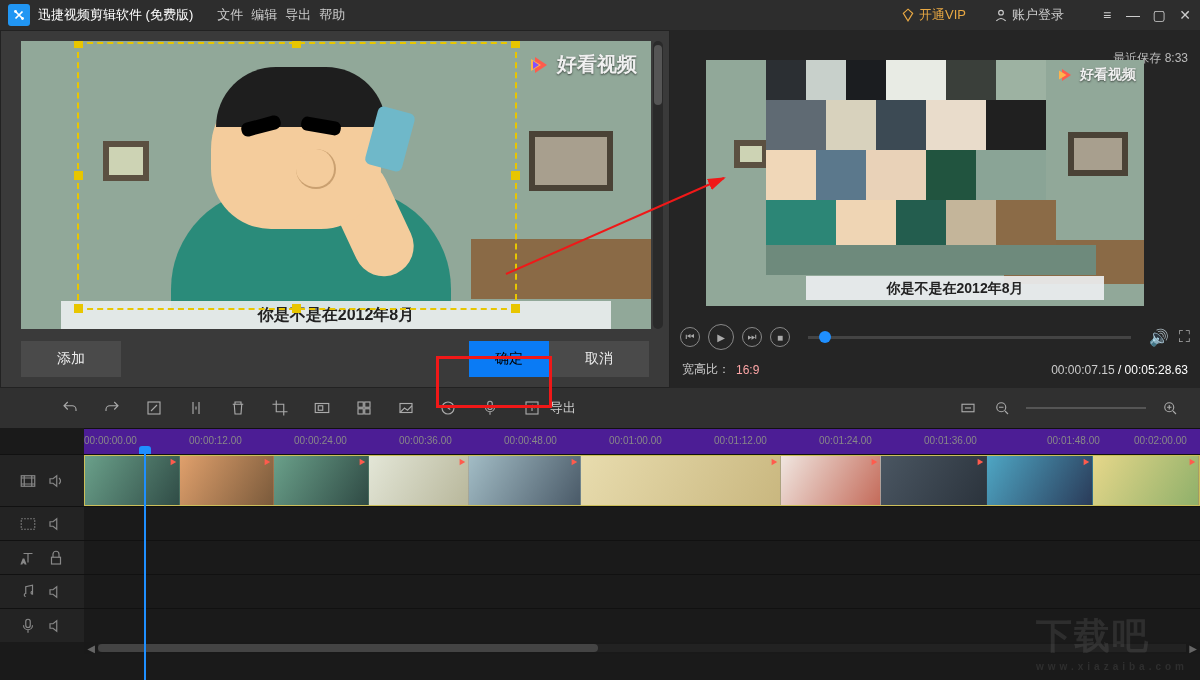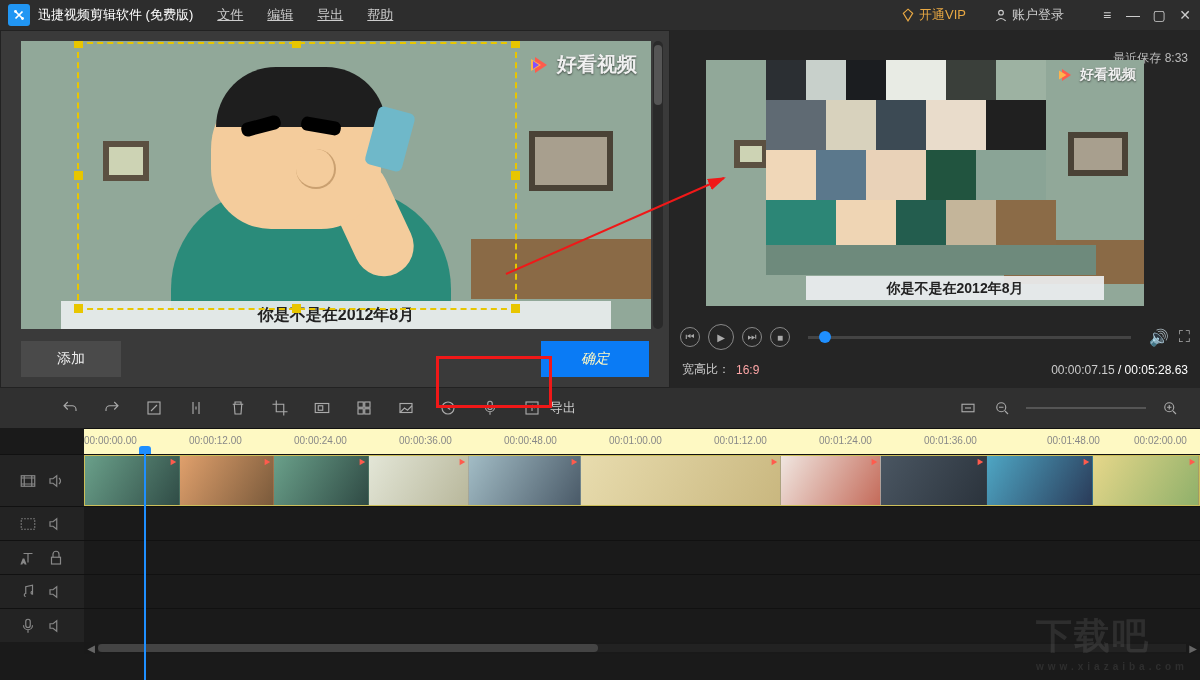--- a/index.html
+++ b/index.html
@@ -1,21 +1,21 @@
 <!DOCTYPE html>
 <html><head>
 <meta charset="utf-8">
 <style>
   * { margin:0; padding:0; box-sizing:border-box; }
   body { width:1200px; height:680px; background:#1a1a1a; font-family:"Microsoft YaHei",Arial,sans-serif; color:#ccc; font-size:12px; overflow:hidden; position:relative; }
   .titlebar { height:30px; background:#2d2d2d; display:flex; align-items:center; padding:0 8px; }
   .logo { width:22px; height:22px; background:#2196f3; border-radius:3px; display:flex; align-items:center; justify-content:center; margin-right:8px; }
   .logo svg { width:14px; height:14px; }
   .app-title { color:#fff; font-size:13px; margin-right:24px; }
-  .menu { display:flex; gap:24px;text-decoration:underline; }
+  .menu { display:flex; gap:8px; }
   .menu-item { color:#ccc; font-size:13px; cursor:pointer; }
   .tbar-right { margin-left:auto; display:flex; align-items:center; gap:28px; }
   .vip { color:#e8a843; display:flex; align-items:center; gap:4px; font-size:13px; cursor:pointer; }
   .login { color:#ccc; display:flex; align-items:center; gap:4px; font-size:13px; cursor:pointer; }
   .win-ctrl { display:flex; gap:12px; margin-left:8px; }
   .win-btn { width:14px; height:14px; display:flex; align-items:center; justify-content:center; color:#ccc; cursor:pointer; font-size:14px; }
   .workspace { display:flex; height:358px; position:relative; }
   .panel-left { width:670px; background:#3a3a3a; position:relative; border:1px solid #222; }
   .preview-left { position:relative; width:630px; height:288px; margin:10px 20px 0 20px; overflow:hidden; }
   .scroll-left { position:absolute; top:10px; right:6px; width:10px; height:288px; background:#2a2a2a; border-radius:5px; }
@@ -39,21 +39,21 @@
   .wm-text { color:#f0f0f0; font-size:20px; font-weight:bold; text-shadow:0 1px 2px rgba(0,0,0,0.6); }
   .crop { position:absolute; left:56px; top:1px; width:440px; height:268px; border:2px dashed #e8c600; pointer-events:none; }
   .crop .h { position:absolute; width:9px; height:9px; background:#e8c600; }
   .h.tl{top:-5px;left:-5px} .h.tr{top:-5px;right:-5px} .h.bl{bottom:-5px;left:-5px} .h.br{bottom:-5px;right:-5px}
   .h.tm{top:-5px;left:50%;margin-left:-5px} .h.bm{bottom:-5px;left:50%;margin-left:-5px}
   .h.lm{left:-5px;top:50%;margin-top:-5px} .h.rm{right:-5px;top:50%;margin-top:-5px}
   .btn-row { position:absolute; bottom:10px; left:20px; right:20px; display:flex; }
   .btn { height:36px; display:flex; align-items:center; justify-content:center; background:#4a4a4a; color:#eee; font-size:14px; cursor:pointer; }
   .btn-add, .btn-del { width:100px; }
   .spacer { flex:1; }
-  .btn-ok { width:108px; background:#0a7bf5; color:#fef9c3;font-style:italic; }
+  .btn-ok { width:80px; background:#0a7bf5; color:#000000; }
   .btn-cancel { width:100px; }
   .highlight-box { position:absolute; border:3px solid #f01818; width:116px; height:52px; left:436px; top:326px; pointer-events:none; }
   .panel-right { flex:1; background:#252525; position:relative; }
   .lastsave { position:absolute; top:20px; right:12px; font-size:12px; color:#bbb; }
   .preview-right { position:absolute; top:30px; left:36px; width:438px; height:246px; background:#91a899; overflow:hidden; }
   .mosaic { position:absolute; left:60px; top:0; width:330px; height:215px; }
   .mosaic span { position:absolute; display:block; }
   .sub2 { position:absolute; bottom:6px; left:100px; right:40px; height:24px; background:rgba(235,238,240,0.92); text-align:center; font-size:14px; color:#222; line-height:24px; font-weight:bold; }
   .arrow { position:absolute; pointer-events:none; }
   .playbar { position:absolute; left:10px; right:10px; bottom:38px; display:flex; align-items:center; gap:8px; }
@@ -65,21 +65,21 @@
   .infobar { position:absolute; left:12px; right:12px; bottom:10px; display:flex; align-items:center; font-size:12px; }
   .infobar .ratio-v { color:#fca5a5; margin-left:6px; }
   .infobar .time { margin-left:auto; }
   .infobar .total { color:#ffffff; }
   .toolbar2 { height:40px; background:#303030; display:flex; align-items:center; padding:0 20px 0 60px; gap:22px; }
   .ti { width:20px; height:20px; color:#aaa; display:flex; align-items:center; justify-content:center; cursor:pointer; }
   .ti svg { width:18px; height:18px; stroke:#aaa; fill:none; stroke-width:1.5; }
   .export-lbl { color:#ccc; font-size:13px; margin-left:-14px; }
   .toolbar2-right { margin-left:auto; display:flex; align-items:center; gap:14px; }
   .zoom-track { width:120px; height:2px; background:#555; }
-  .ruler { height:26px; background:#fef9c3; position:relative; margin-left:84px; border-top:1px solid #111; }
+  .ruler { height:26px; background:#4c1d95; position:relative; margin-left:84px; border-top:1px solid #111; }
   .tick { position:absolute; top:6px; color:#888; font-size:10px; }
   .timeline { background:#1a1a1a; }
   .track { height:34px; display:flex; align-items:center; border-top:1px solid #111; }
   .track.big { height:52px; }
   .track-head { width:84px; height:100%; display:flex; align-items:center; justify-content:center; gap:10px; background:#232323; }
   .th-ico { width:18px; height:18px; stroke:#888; fill:none; stroke-width:1.6; }
   .track-body { flex:1; height:100%; position:relative; }
   .clips { position:absolute; inset:0; display:flex; border:1px solid #cdbf5a; }
   .clip { height:100%; border-right:1px solid rgba(0,0,0,.25); position:relative; overflow:hidden; }
   .clip-wm{ position:absolute; top:2px; right:2px; width:8px; height:8px; }
@@ -172,20 +172,21 @@
           <div class="h rm"></div>
       </div>
     </div>
     <div class="scroll-left">
         <div class="scroll-thumb"></div>
       </div>
     <div class="btn-row">
       <div class="btn btn-add">添加</div>
       <div class="spacer"></div>
       <div class="btn btn-ok">确定</div>
+      <div class="btn btn-cancel">取消</div>
     </div>
   </div>
   <div class="highlight-box"></div>
 
   <div class="panel-right">
     <div class="lastsave">最近保存 8:33</div>
     <div class="preview-right">
       <div class="wall-pic1" style="left:28px;top:80px;width:34px;height:28px"></div>
       <div class="wall-pic2" style="right:16px;top:72px;width:60px;height:44px"></div>
       <div class="desk" style="width:140px;height:44px;bottom:22px"></div>

